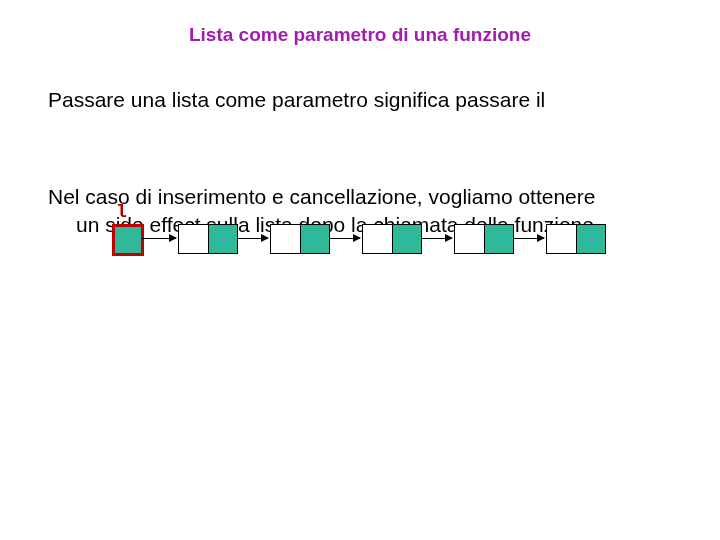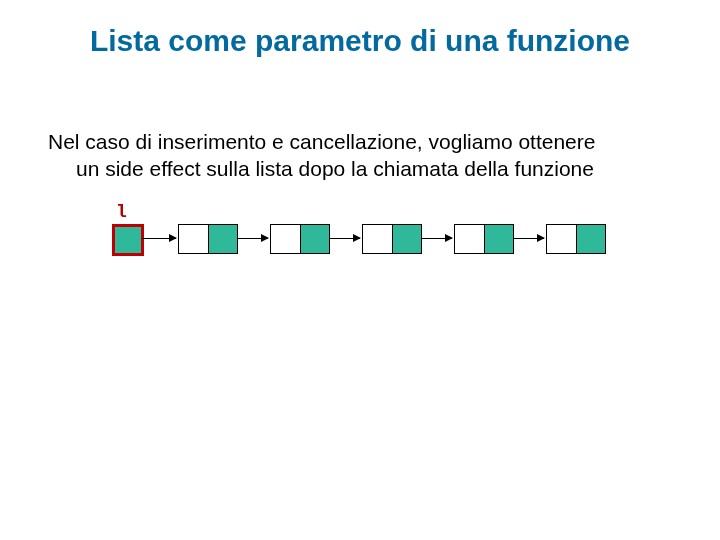--- a/index.html
+++ b/index.html
@@ -5,23 +5,23 @@
   body {
     margin: 0;
     padding: 0;
     width: 720px;
     height: 540px;
     font-family: Arial, Helvetica, sans-serif;
     background: #fff;
     position: relative;
   }
   .title {
-    color: #0369a1;
+    color: #a21caf;
     font-weight: bold;
-    font-size: 30px;
+    font-size: 19px;
     text-align: center;
     padding-top: 24px;
   }
   .para {
     color: #000;
     font-size: 21px;
     line-height: 1.3;
     padding: 0 48px;
     margin-top: 40px;
   }
@@ -87,20 +87,21 @@
     border-top: 4.5px solid transparent;
     border-bottom: 4.5px solid transparent;
   }
 </style>
 </head>
 <body>
 
 <div class="title">Lista come parametro di una funzione</div>
 
 <div class="para">
+  <span>Passare una lista come parametro significa passare il</span>
 </div>
 
 <div class="diagram">
   <div class="label-l" style="left:16px; top:2px;">l</div>
   <div class="head-box" style="left:12px; top:24px;"></div>
 
   <div class="node" style="left:78px; top:24px;">
     <div class="data"></div>
     <div class="next"></div>
   </div>

